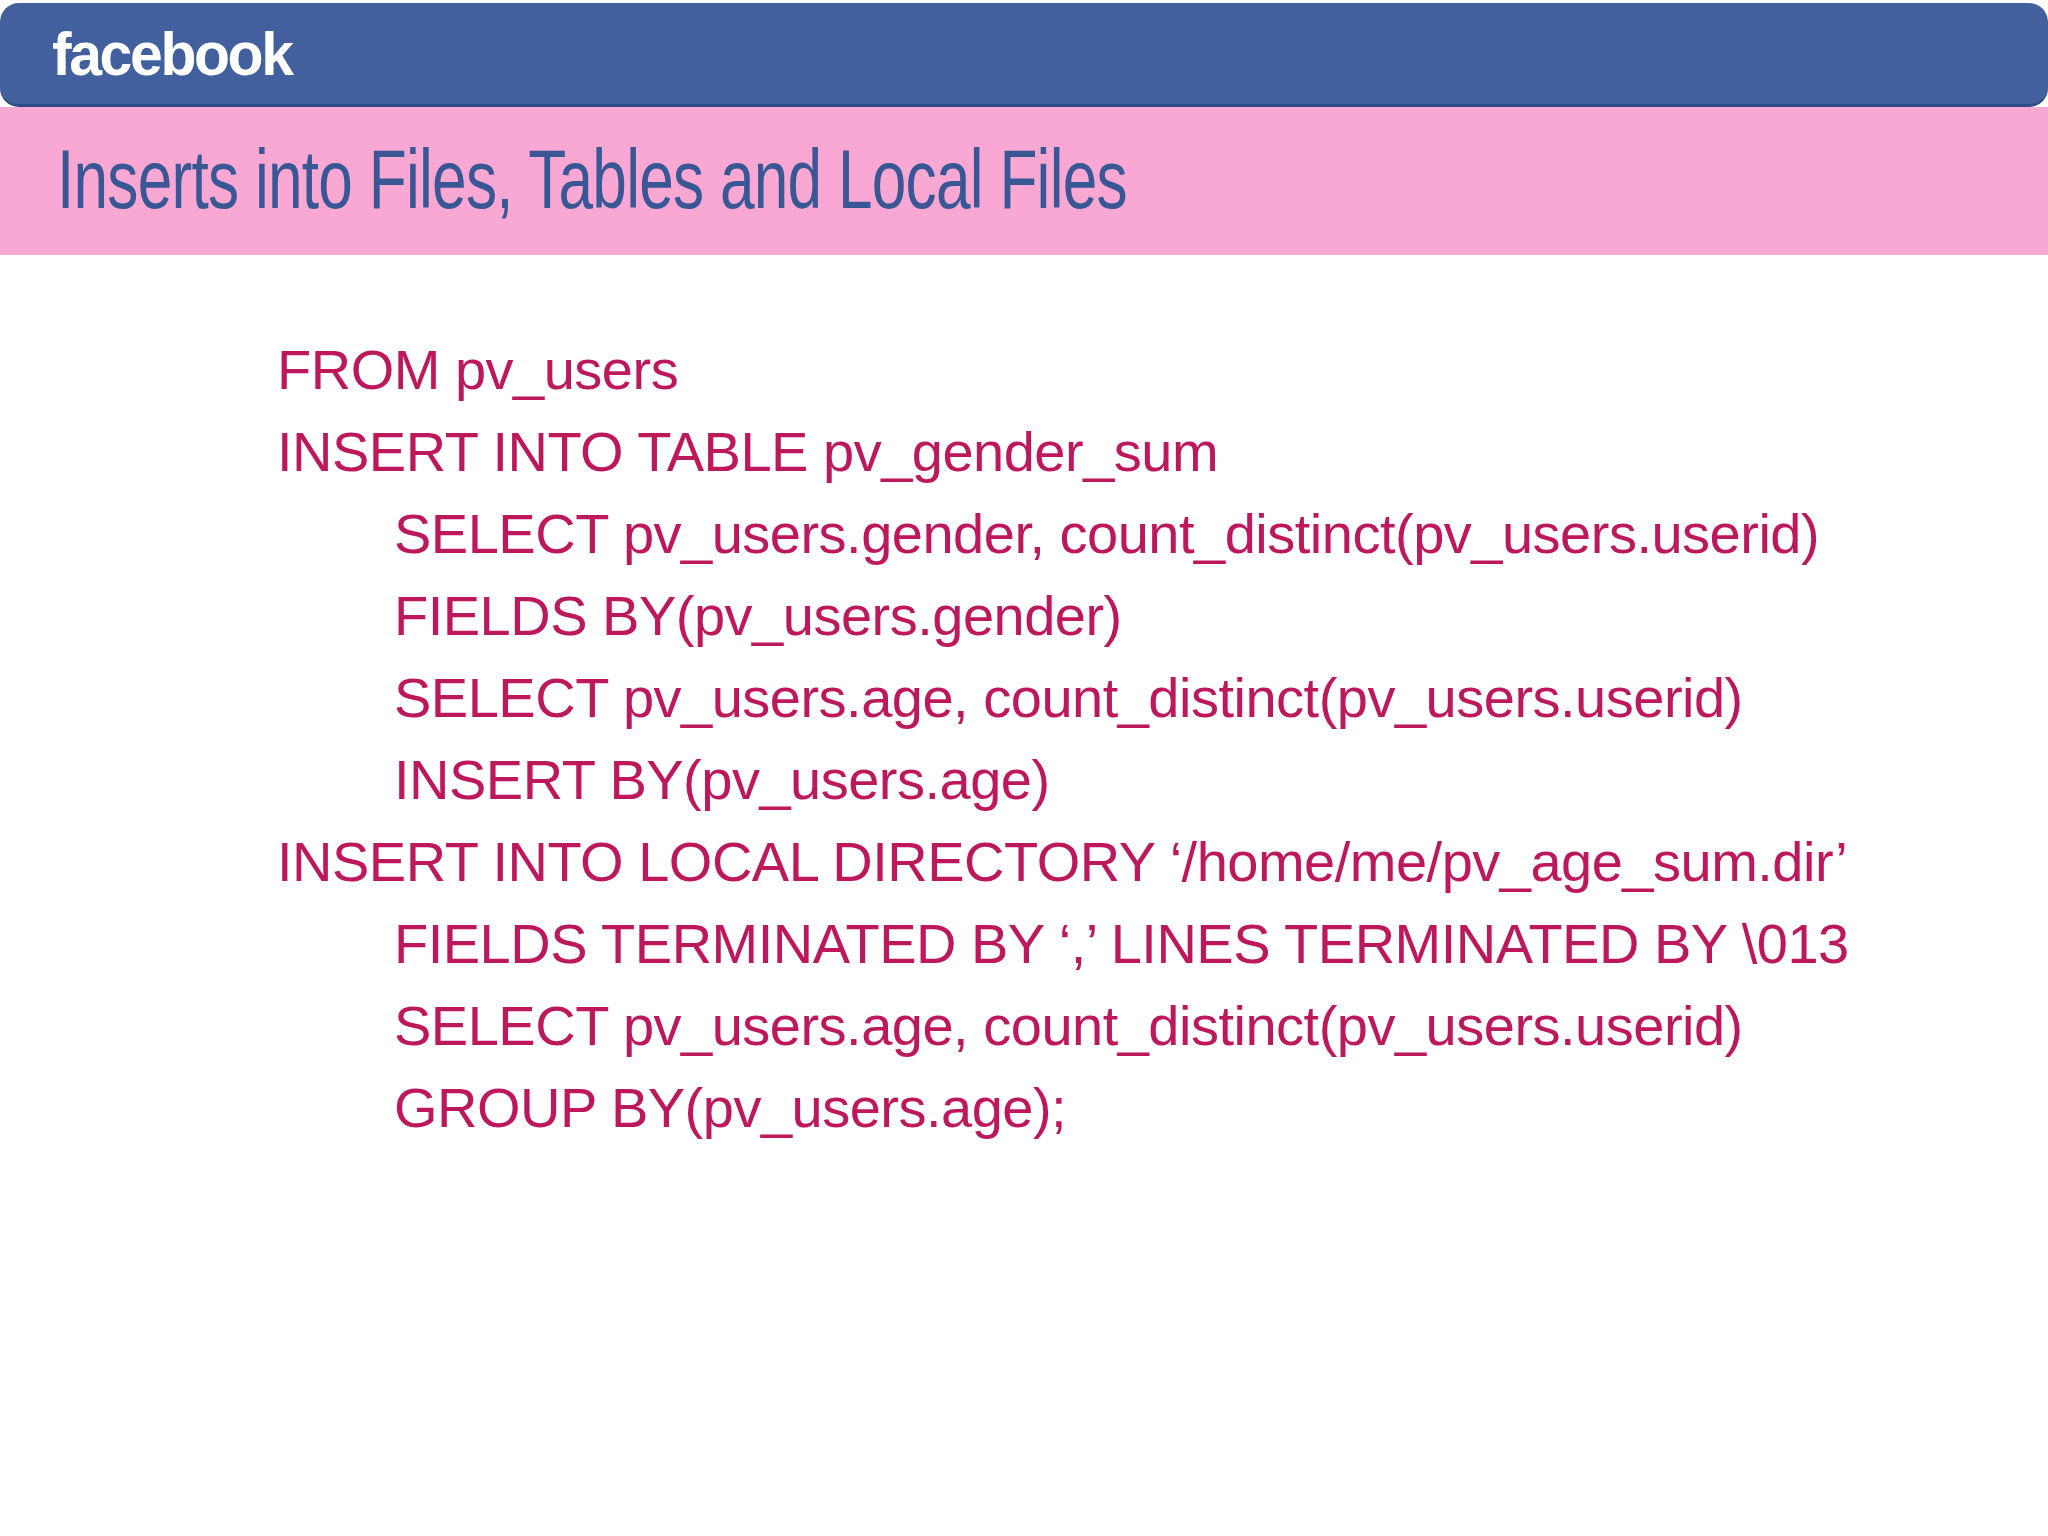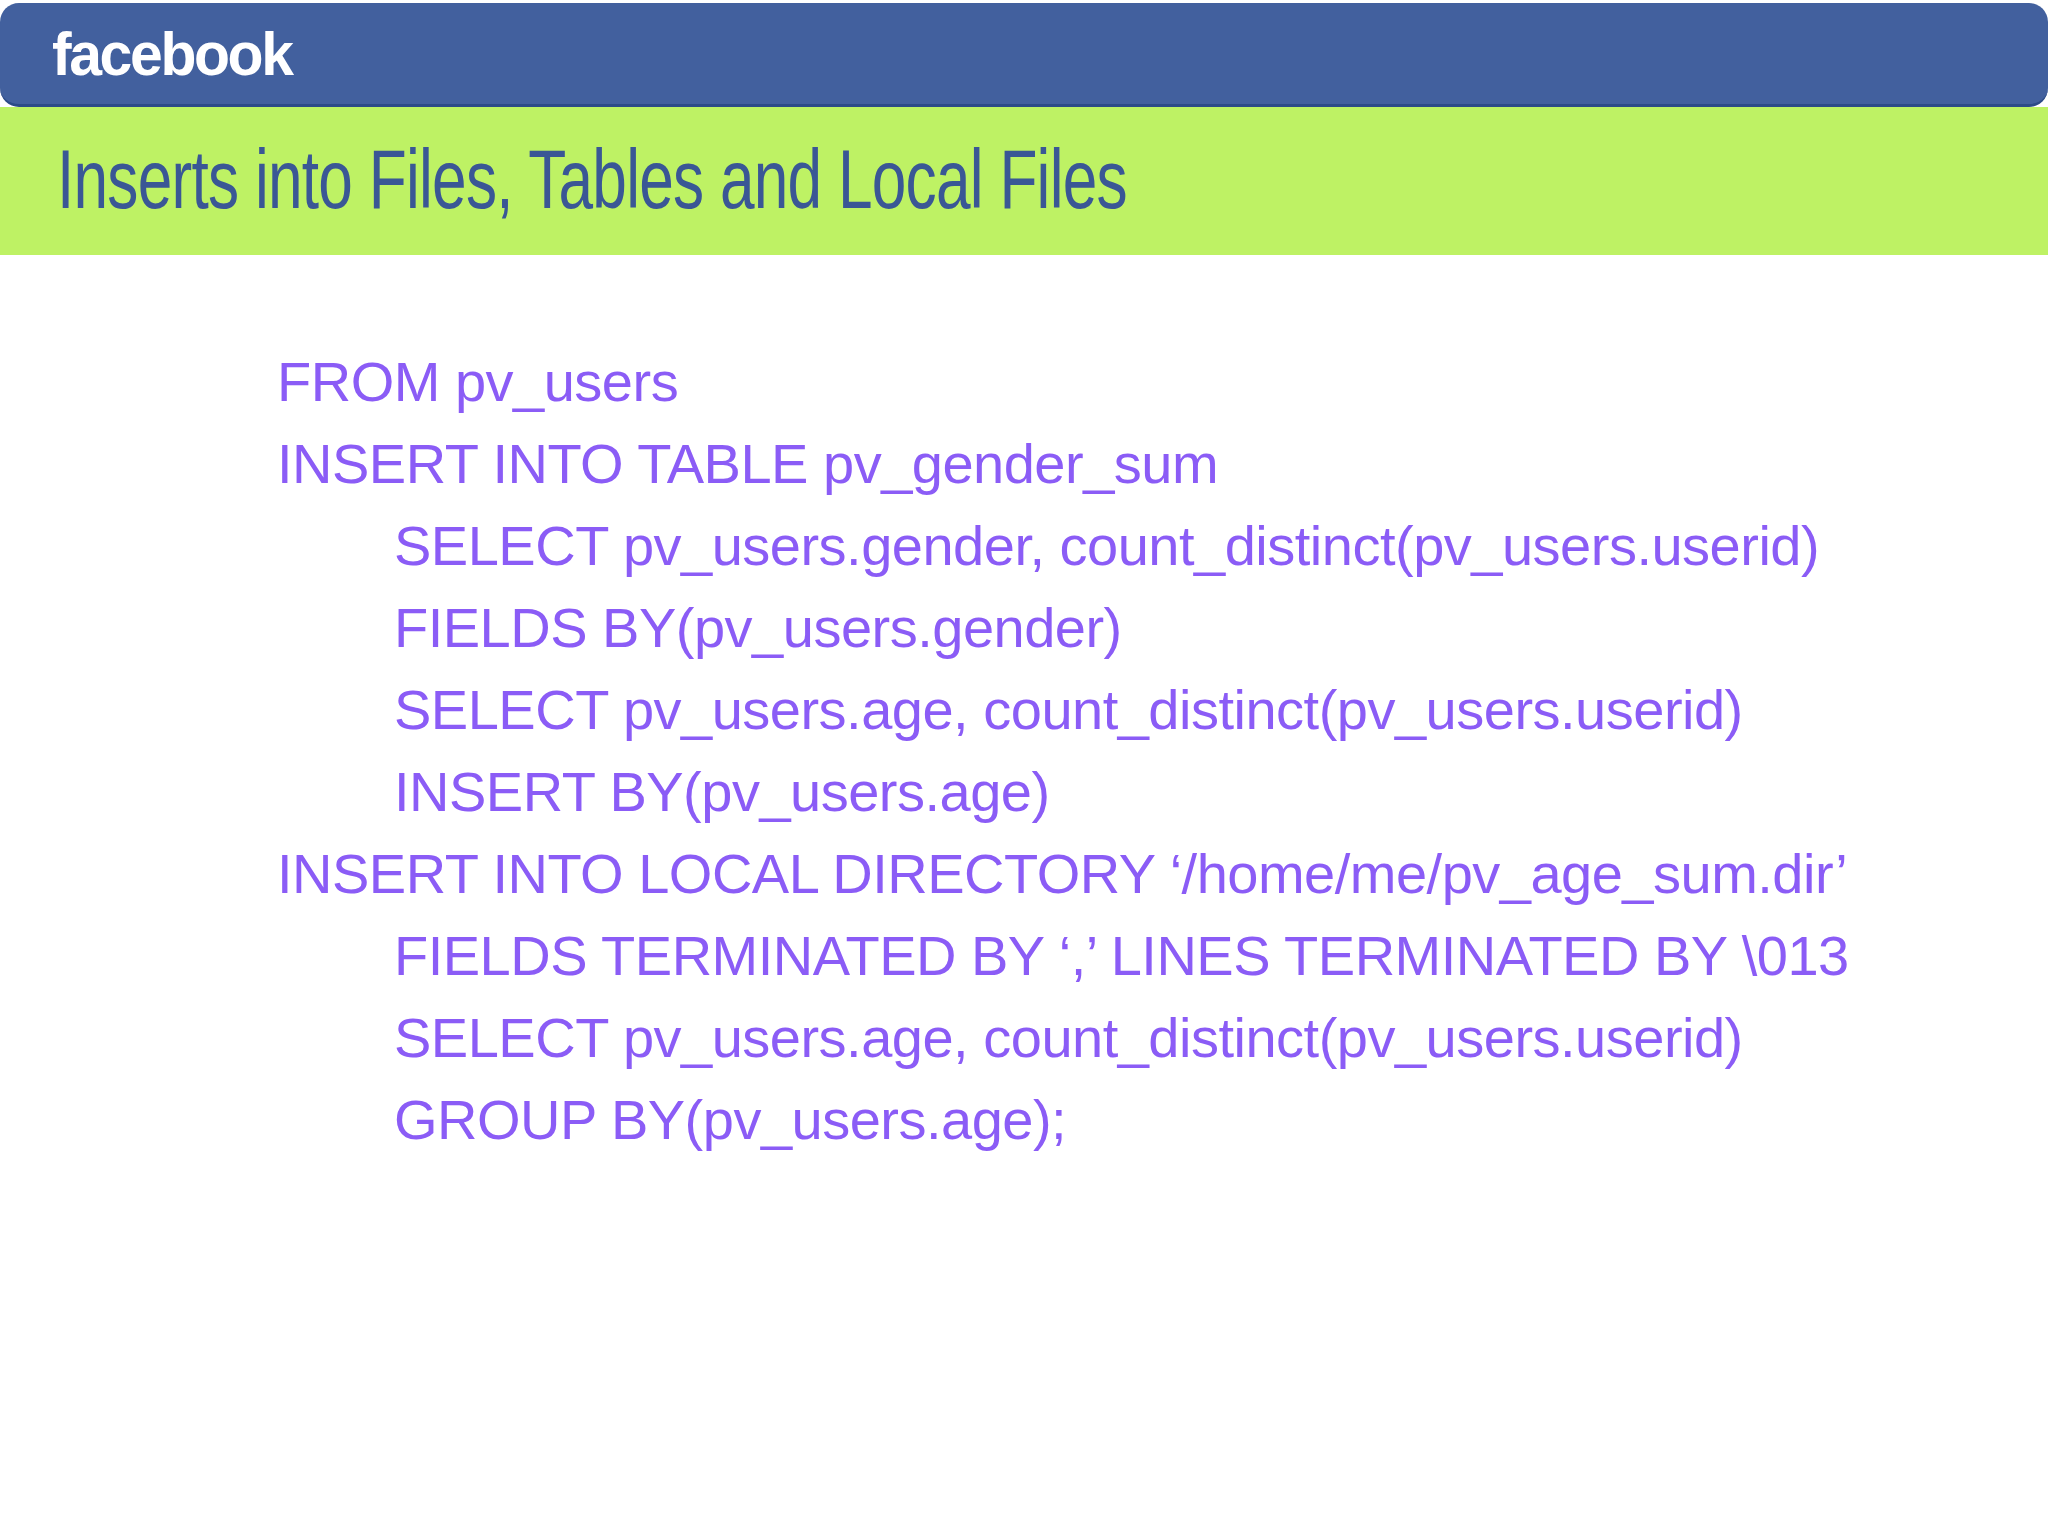--- a/index.html
+++ b/index.html
@@ -29,41 +29,41 @@
     font-weight: bold;
     letter-spacing: -2.5px;
     transform: scaleX(0.95);
     transform-origin: left center;
   }
   .title-band {
     position: absolute;
     left: 0; top: 107px;
     width: 100%;
     height: 148px;
-    background: #bef264;
+    background: #f9a8d4;
   }
   .slide-title {
     position: absolute;
     left: 57px;
     top: 30px;
     margin: 0;
     font-size: 84px;
     font-weight: normal;
     line-height: 84px;
     color: #3a5795;
     white-space: nowrap;
     letter-spacing: -1px;
     transform: scaleX(0.74);
     transform-origin: left center;
   }
   .code-block {
     position: absolute;
     left: 277px;
-    top: 341px;
-    color: #8b5cf6;
+    top: 329px;
+    color: #be185d;
     font-size: 56px;
     line-height: 82px;
     letter-spacing: -0.5px;
     white-space: nowrap;
   }
   .code-line.indent-1 { margin-left: 117px; }
 </style>
 </head>
 <body>
 

